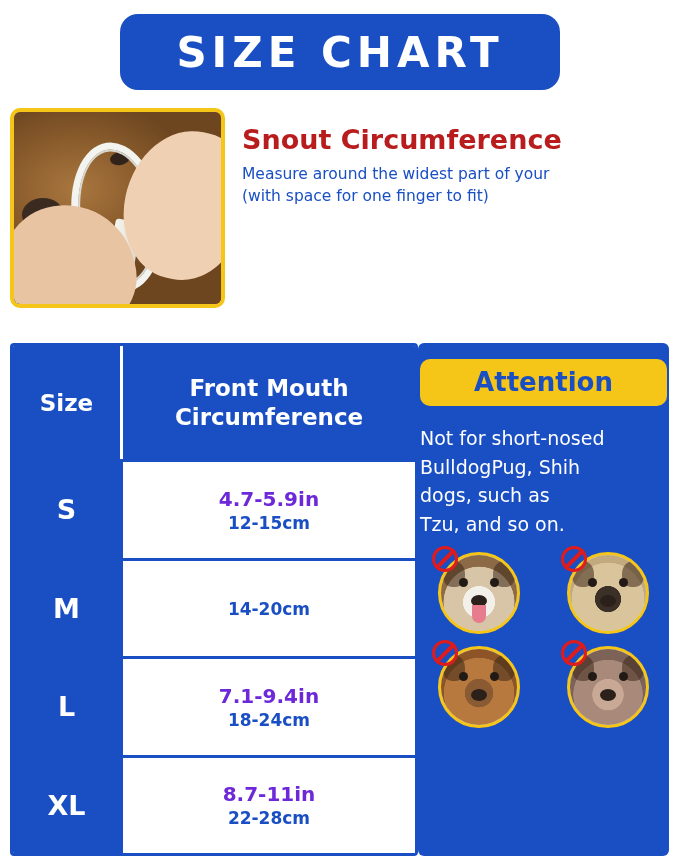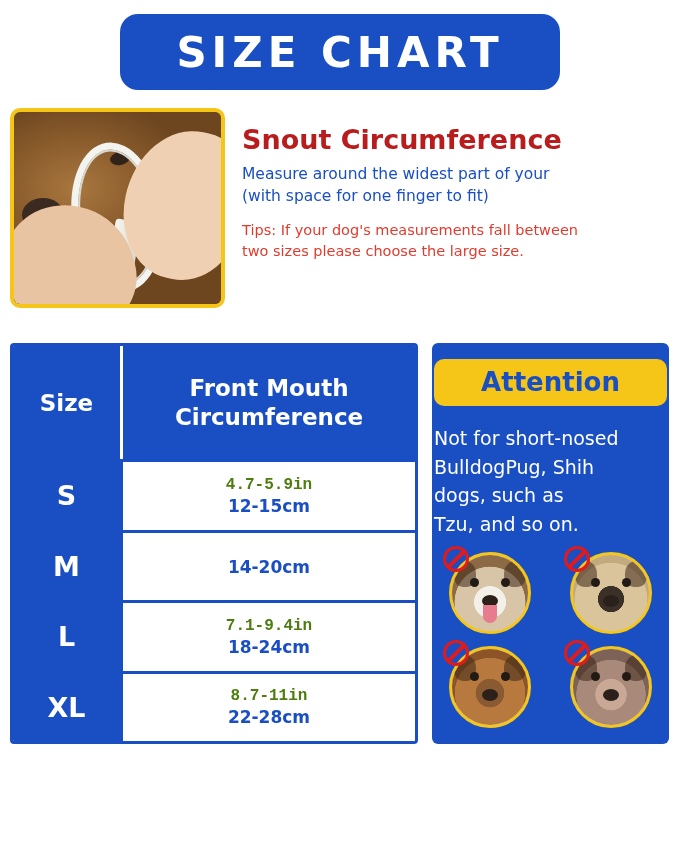--- a/index.html
+++ b/index.html
@@ -129,23 +129,22 @@
     font-size: 14.5px;
     line-height: 1.45;
     margin-top: 12px;
     font-weight: 500;
   }
 
   
   .bottom {
     position: absolute;
     left: 10px; top: 343px;
-    width: 659px; height: 401px;
-    display: flex;
-    gap: 14px;
+    width: 659px; height: 513px;
+    display: flex;
   }
 
   
   .size-table {
     width: 408px;
     border: 3px solid #1a4fc4;
     border-radius: 4px;
     overflow: hidden;
     display: flex;
     flex-direction: column;
@@ -190,24 +189,23 @@
   .body-row .col-size {
     background: #1a4fc4;
   }
   .td-size {
     color: #ffffff;
     font-size: 27px;
     font-weight: bold;
   }
   .body-row .col-mouth { background: #ffffff; }
   .td-in {
-    color: #4d7c0f;
-    font-size: 16px;
-    font-weight: bold;
-    font-family: Liberation Mono, monospace;
+    color: #6d28d9;
+    font-size: 20px;
+    font-weight: bold;
   }
   .td-cm {
     color: #1a4fc4;
     font-size: 17px;
     font-weight: bold;
     margin-top: 2px;
   }
 
   
   .attention {
@@ -328,24 +326,20 @@
       <div class="photo-hand-l"></div>
       <div class="photo-hand-r"></div>
     </div>
 
     <div class="snout-text">
       <div class="snout-title">Snout Circumference</div>
       <div class="snout-desc">
         <div>Measure around the widest part of your</div>
         <div>(with space for one finger to fit)</div>
       </div>
-      <div class="snout-tips">
-        <div>Tips: If your dog's measurements fall between</div>
-        <div>two sizes please choose the large size.</div>
-      </div>
     </div>
   </div>
 
   <div class="bottom">
 
     <div class="size-table">
 
       <div class="tr header-row">
         <div class="th-cell col-size">
           <div class="th-size">Size</div>

